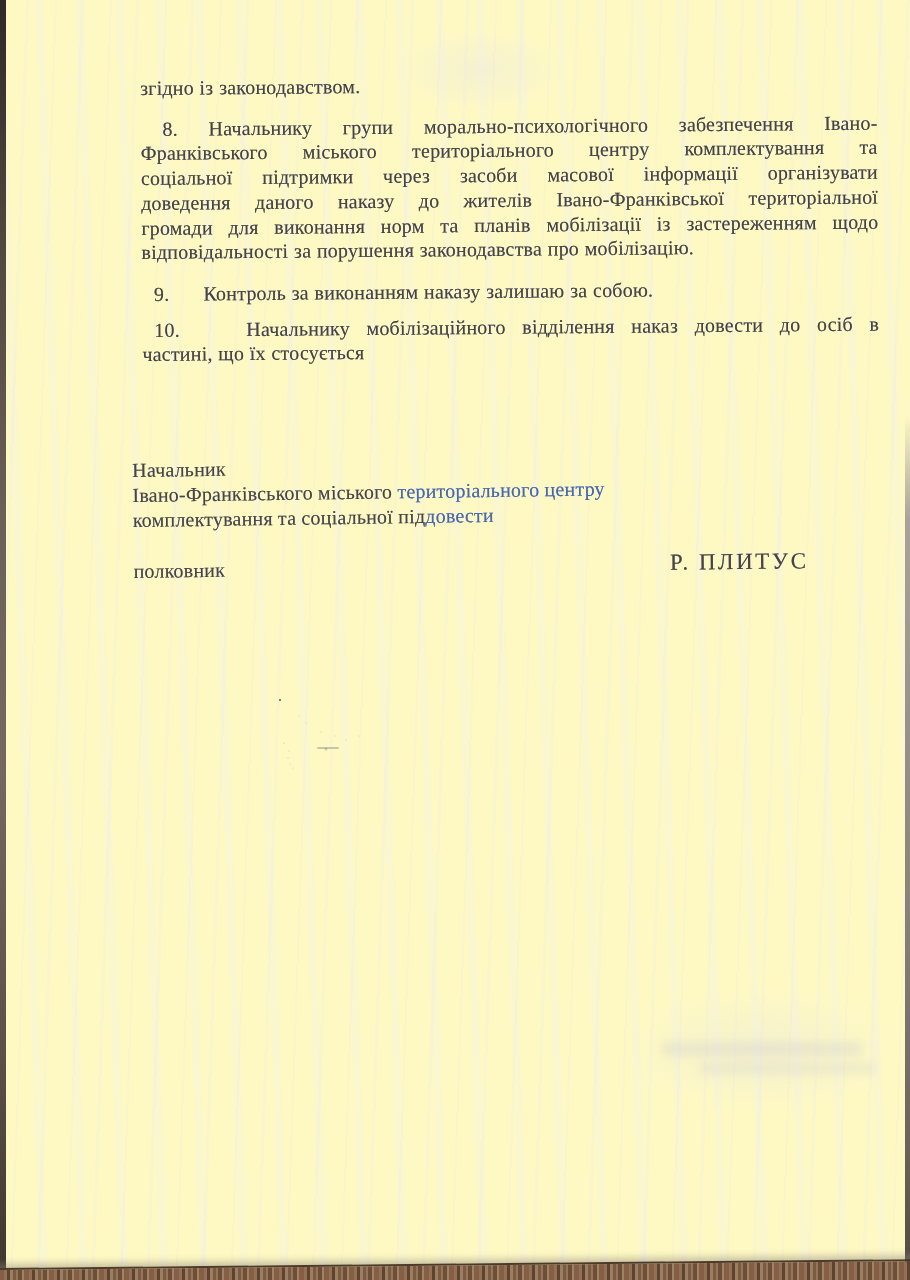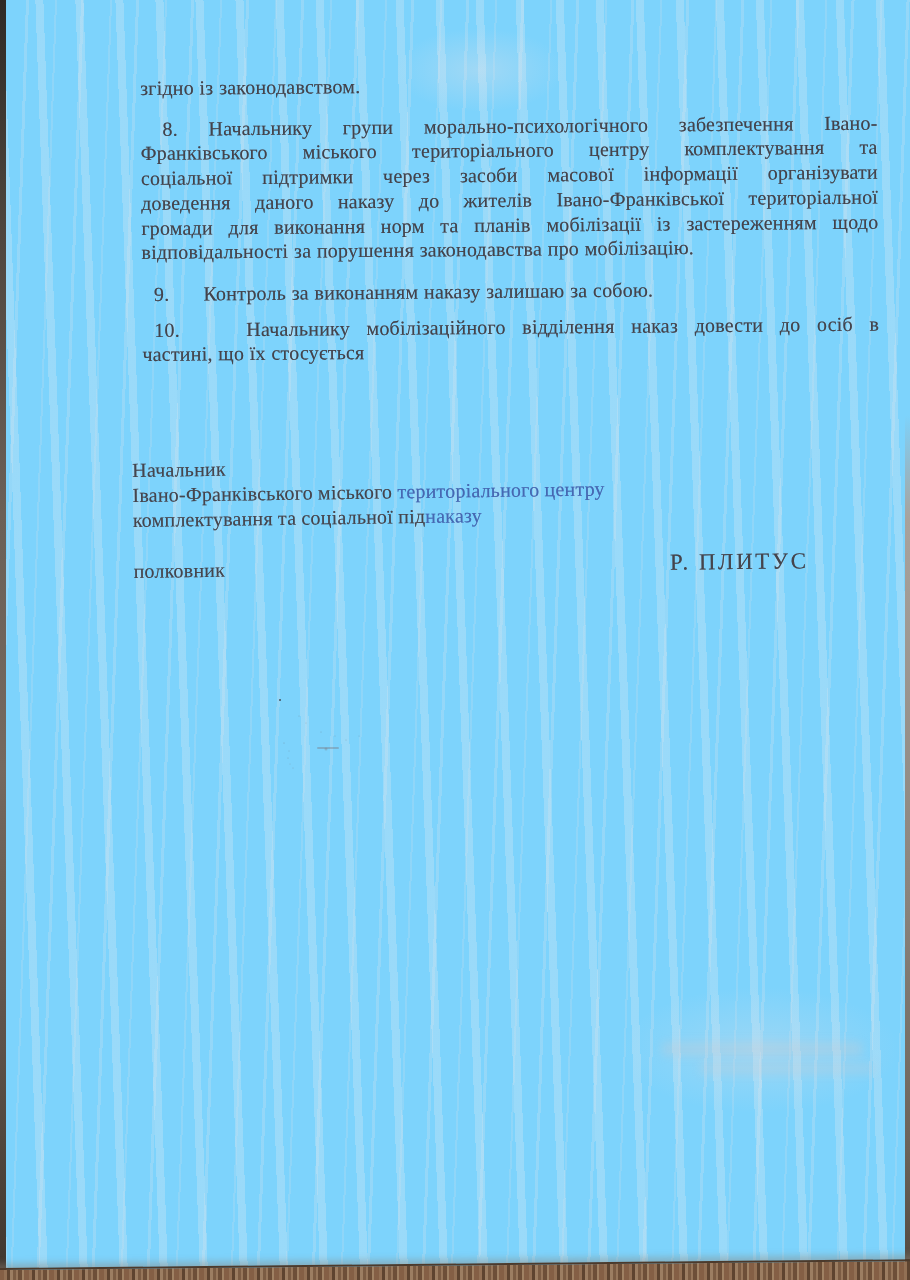--- a/index.html
+++ b/index.html
@@ -1,18 +1,18 @@
 <!DOCTYPE html>
 <html><head>
 <meta charset="utf-8">
 <style>
   html,body{margin:0;padding:0;background:#ffffff;}
   .photo{
     position:relative;width:910px;height:1280px;overflow:hidden;
-    background:#7dd3fc;
+    background:#fef9c3;
     font-family:"Liberation Serif","DejaVu Serif",serif;
   }
   .paper-texture{
     position:absolute;inset:0;pointer-events:none;
     background:
       repeating-linear-gradient(92deg, rgba(228,226,230,0.18) 0 2px, rgba(255,255,255,0) 2px 26px, rgba(232,230,234,0.22) 26px 29px, rgba(255,255,255,0) 29px 55px),
       repeating-linear-gradient(88deg, rgba(240,238,240,0.25) 0 8px, rgba(255,255,255,0) 8px 40px),
       radial-gradient(120px 60px at 480px 70px, rgba(228,226,232,0.35), rgba(255,255,255,0) 70%),
       radial-gradient(200px 90px at 760px 1050px, rgba(225,223,228,0.30), rgba(255,255,255,0) 70%);
   }
@@ -112,21 +112,21 @@
 
     <div>
       <div class="line jline indent9 gap-c">10.&nbsp;&nbsp;&nbsp;&nbsp;Начальнику мобілізаційного відділення наказ довести до осіб в</div>
       <div class="line lleft">частині, що їх стосується</div>
     </div>
   </div>
 
   <div class="signature">
     <div class="line lleft">Начальник</div>
     <div class="line lleft"><span>Івано-Франківського міського </span><span class="blue">територіального центру</span></div>
-    <div class="line lleft"><span>комплектування та соціальної під</span><span class="blue">наказу</span></div>
+    <div class="line lleft"><span>комплектування та соціальної під</span><span class="blue">довести</span></div>
     <div class="line lleft rank">полковник</div>
   </div>
 
   <div class="name">Р. ПЛИТУС</div>
 
   <div class="specks"></div>
   <div class="smear"></div>
   <div class="ghost g1"></div>
   <div class="ghost g2"></div>
 

